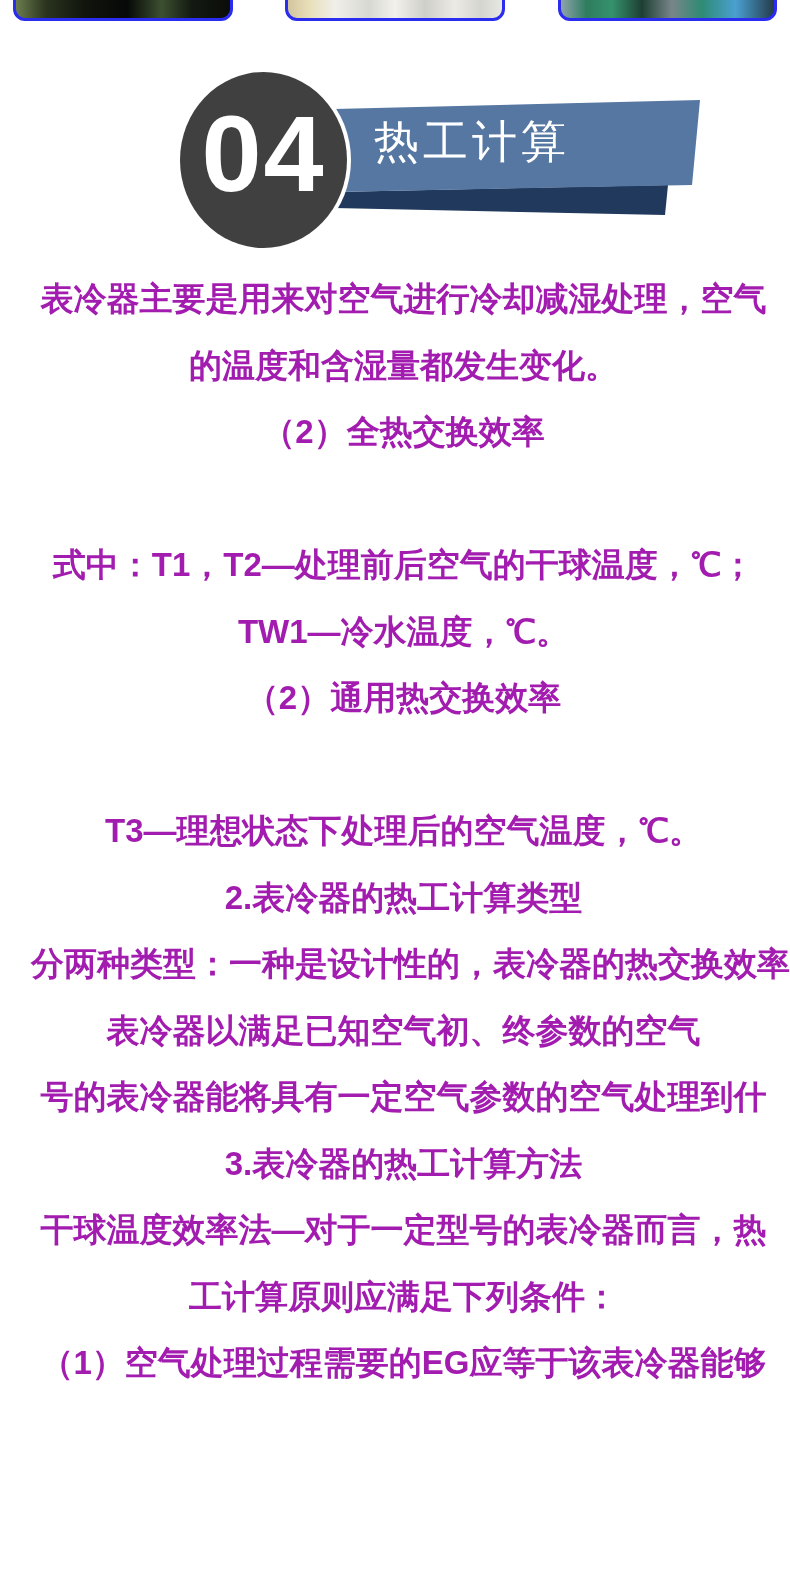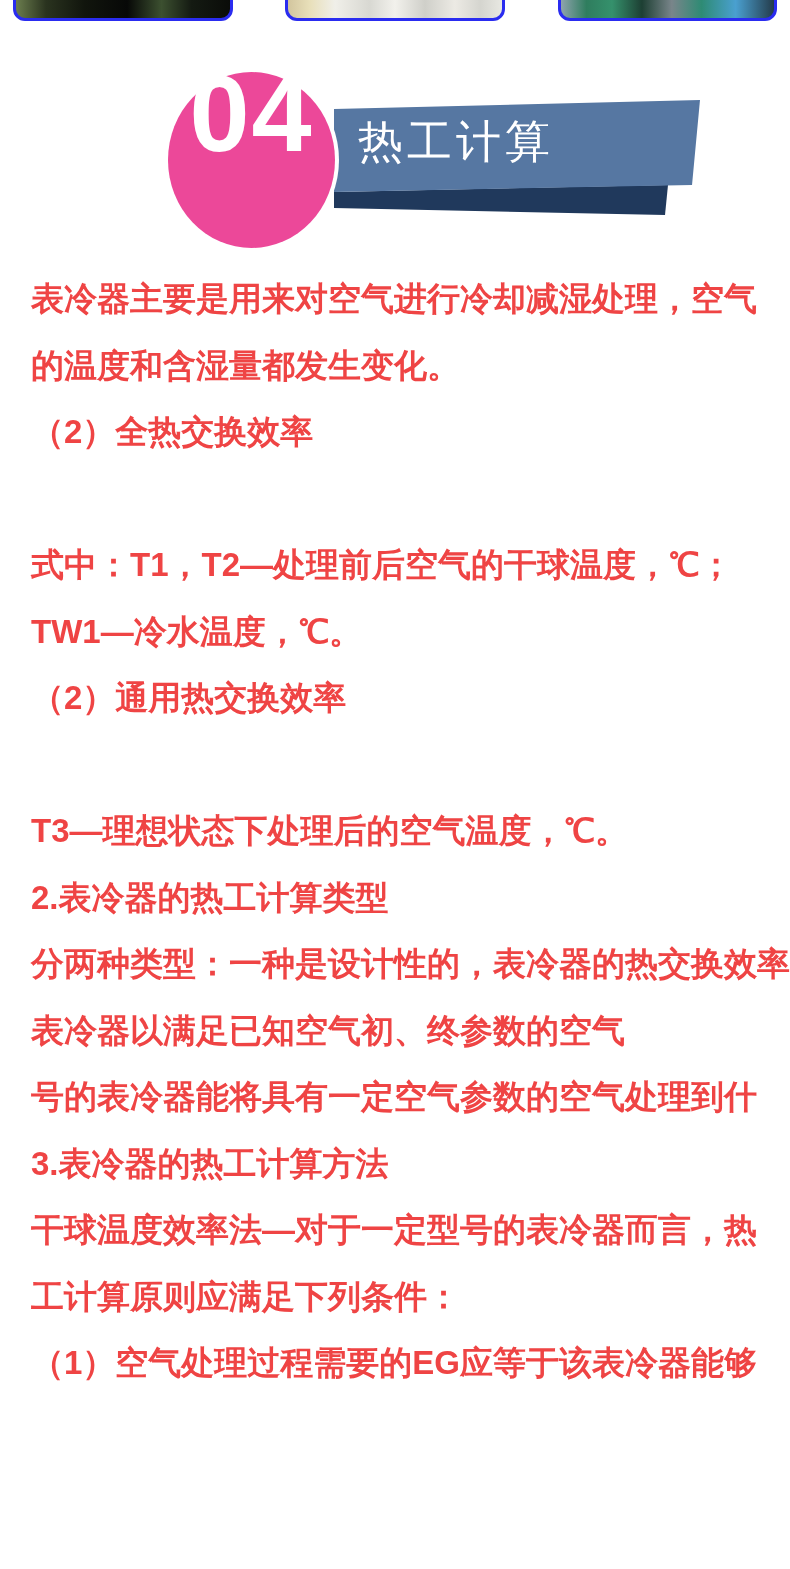--- a/index.html
+++ b/index.html
@@ -48,35 +48,36 @@
   .banner {
     position: absolute;
     left: 334px; top: 97px;
     width: 367px; height: 95px;
     background: #5677a2;
     clip-path: polygon(0px 12px, 366px 3px, 358px 88px, 0px 95px);
     display: flex;
     align-items: center;
   }
   .banner-title {
-    margin-left: 24px;
+    margin-left: 40px;
     margin-top: -6px;
     font-size: 45px;
     font-weight: 400;
     letter-spacing: 4px;
     color: #ffffff;
   }
   .number-circle {
     position: absolute;
-    left: 168px; top: 72px;
+    left: 180px; top: 72px;
     width: 167px; height: 176px;
-    background: #ec4899;
+    background: #404040;
     border-radius: 50%;
     box-shadow: 0 0 0 4px #ffffff;
     display: flex;
+    align-items: center;
     justify-content: center;
   }
   .number-circle .num {
     font-size: 108px;
     font-weight: bold;
     letter-spacing: 2px;
     line-height: 1;
     margin-top: -12px;
     color: #ffffff;
   }
@@ -87,22 +88,23 @@
     left: 0; top: 266px;
     width: 790px;
     box-sizing: border-box;
     padding: 0 14px 0 31px;
   }
   .text-line {
     height: 66.5px;
     line-height: 66.5px;
     font-size: 33px;
     font-weight: bold;
-    color: #ef4444;
+    color: #a21caf;
     white-space: nowrap;
+    text-align: center;
   }
 </style>
 </head>
 <body>
 
 <div class="thumb thumb-1"></div>
 <div class="thumb thumb-2"></div>
 <div class="thumb thumb-3"></div>
 
 <div>

